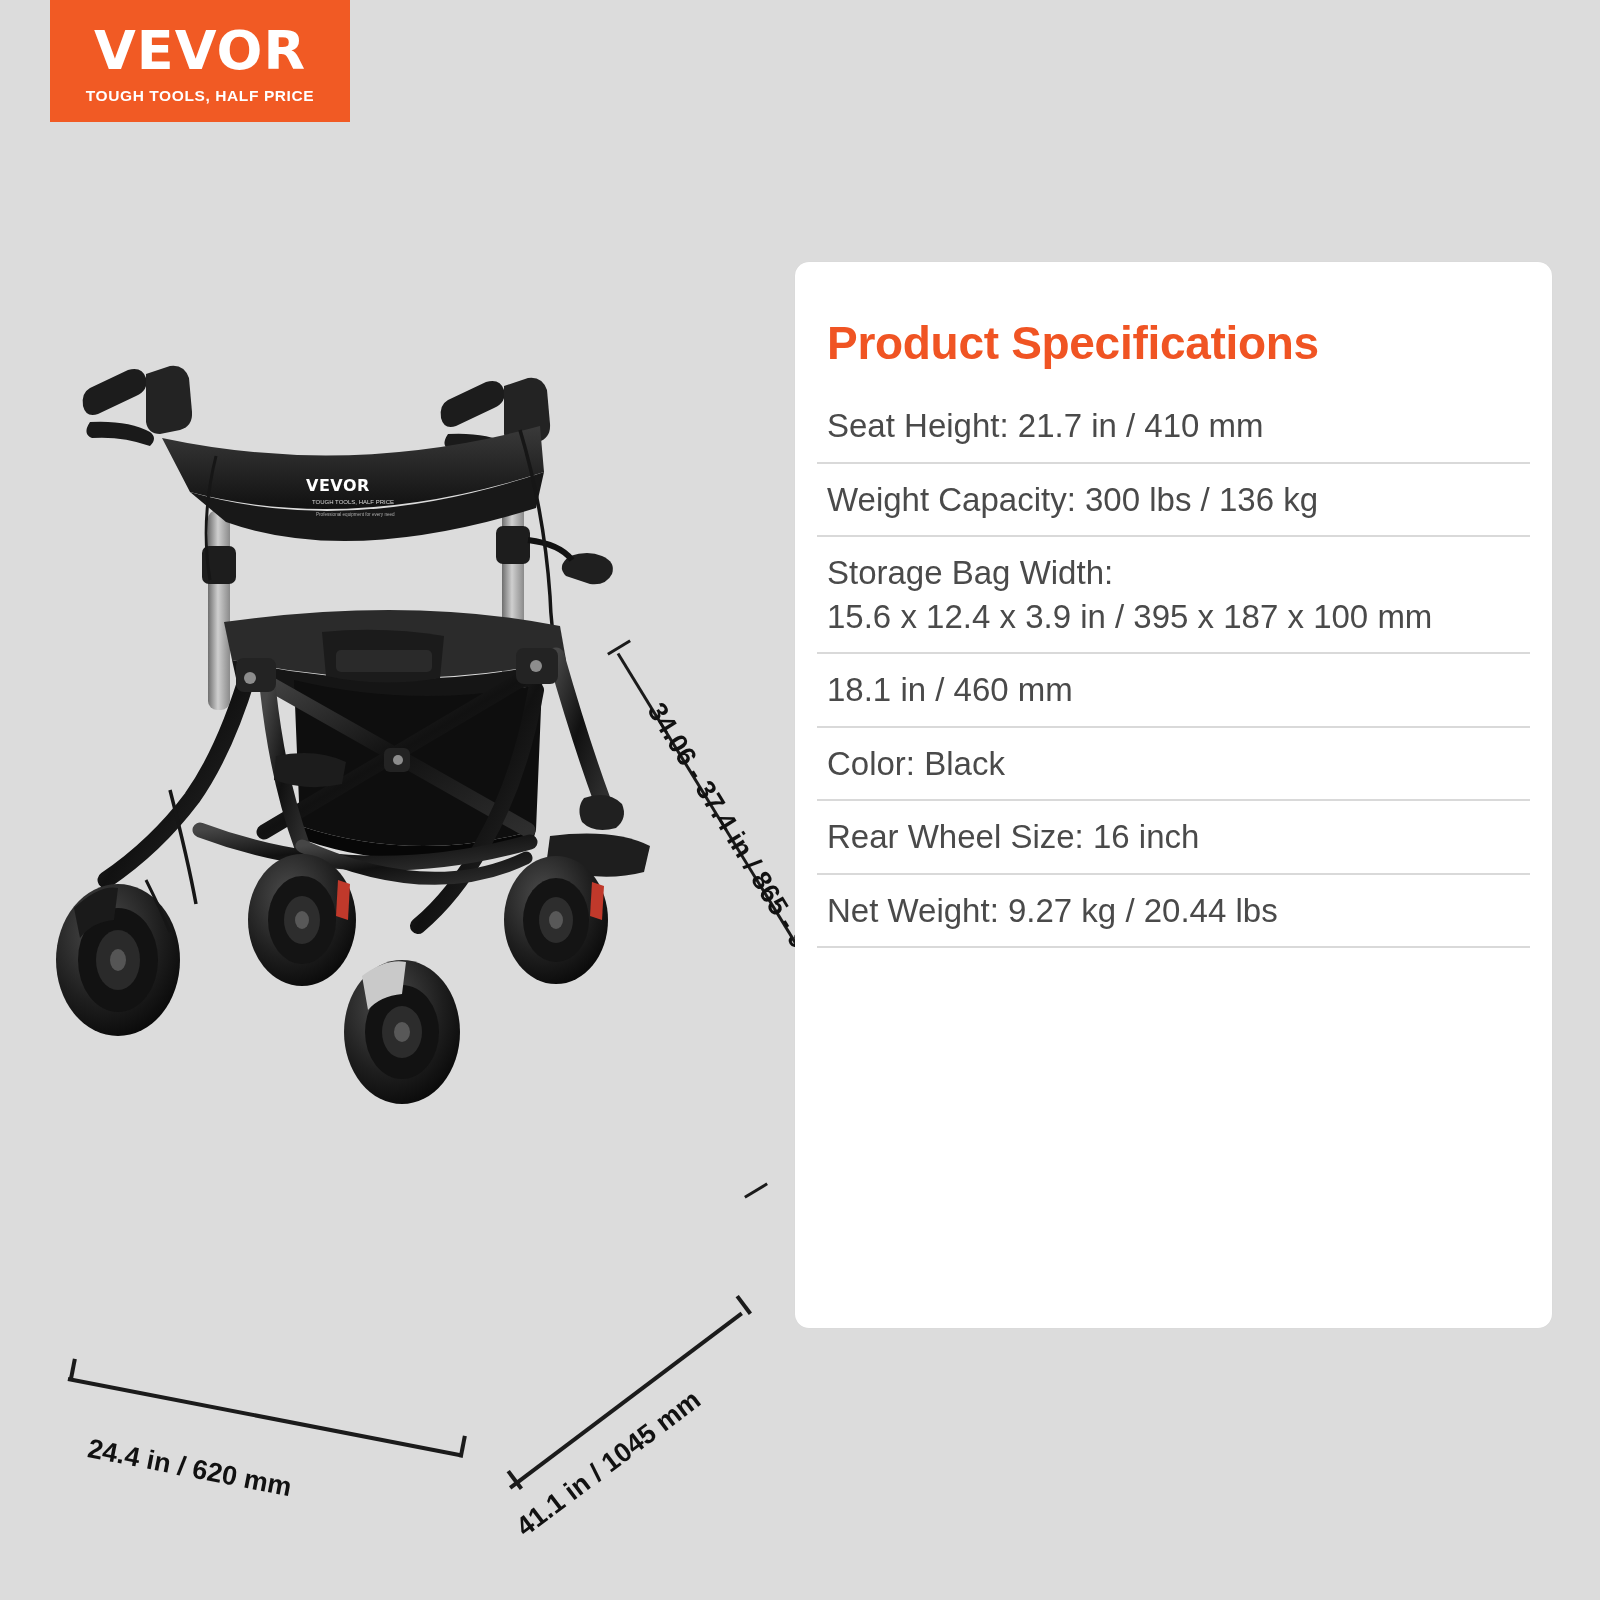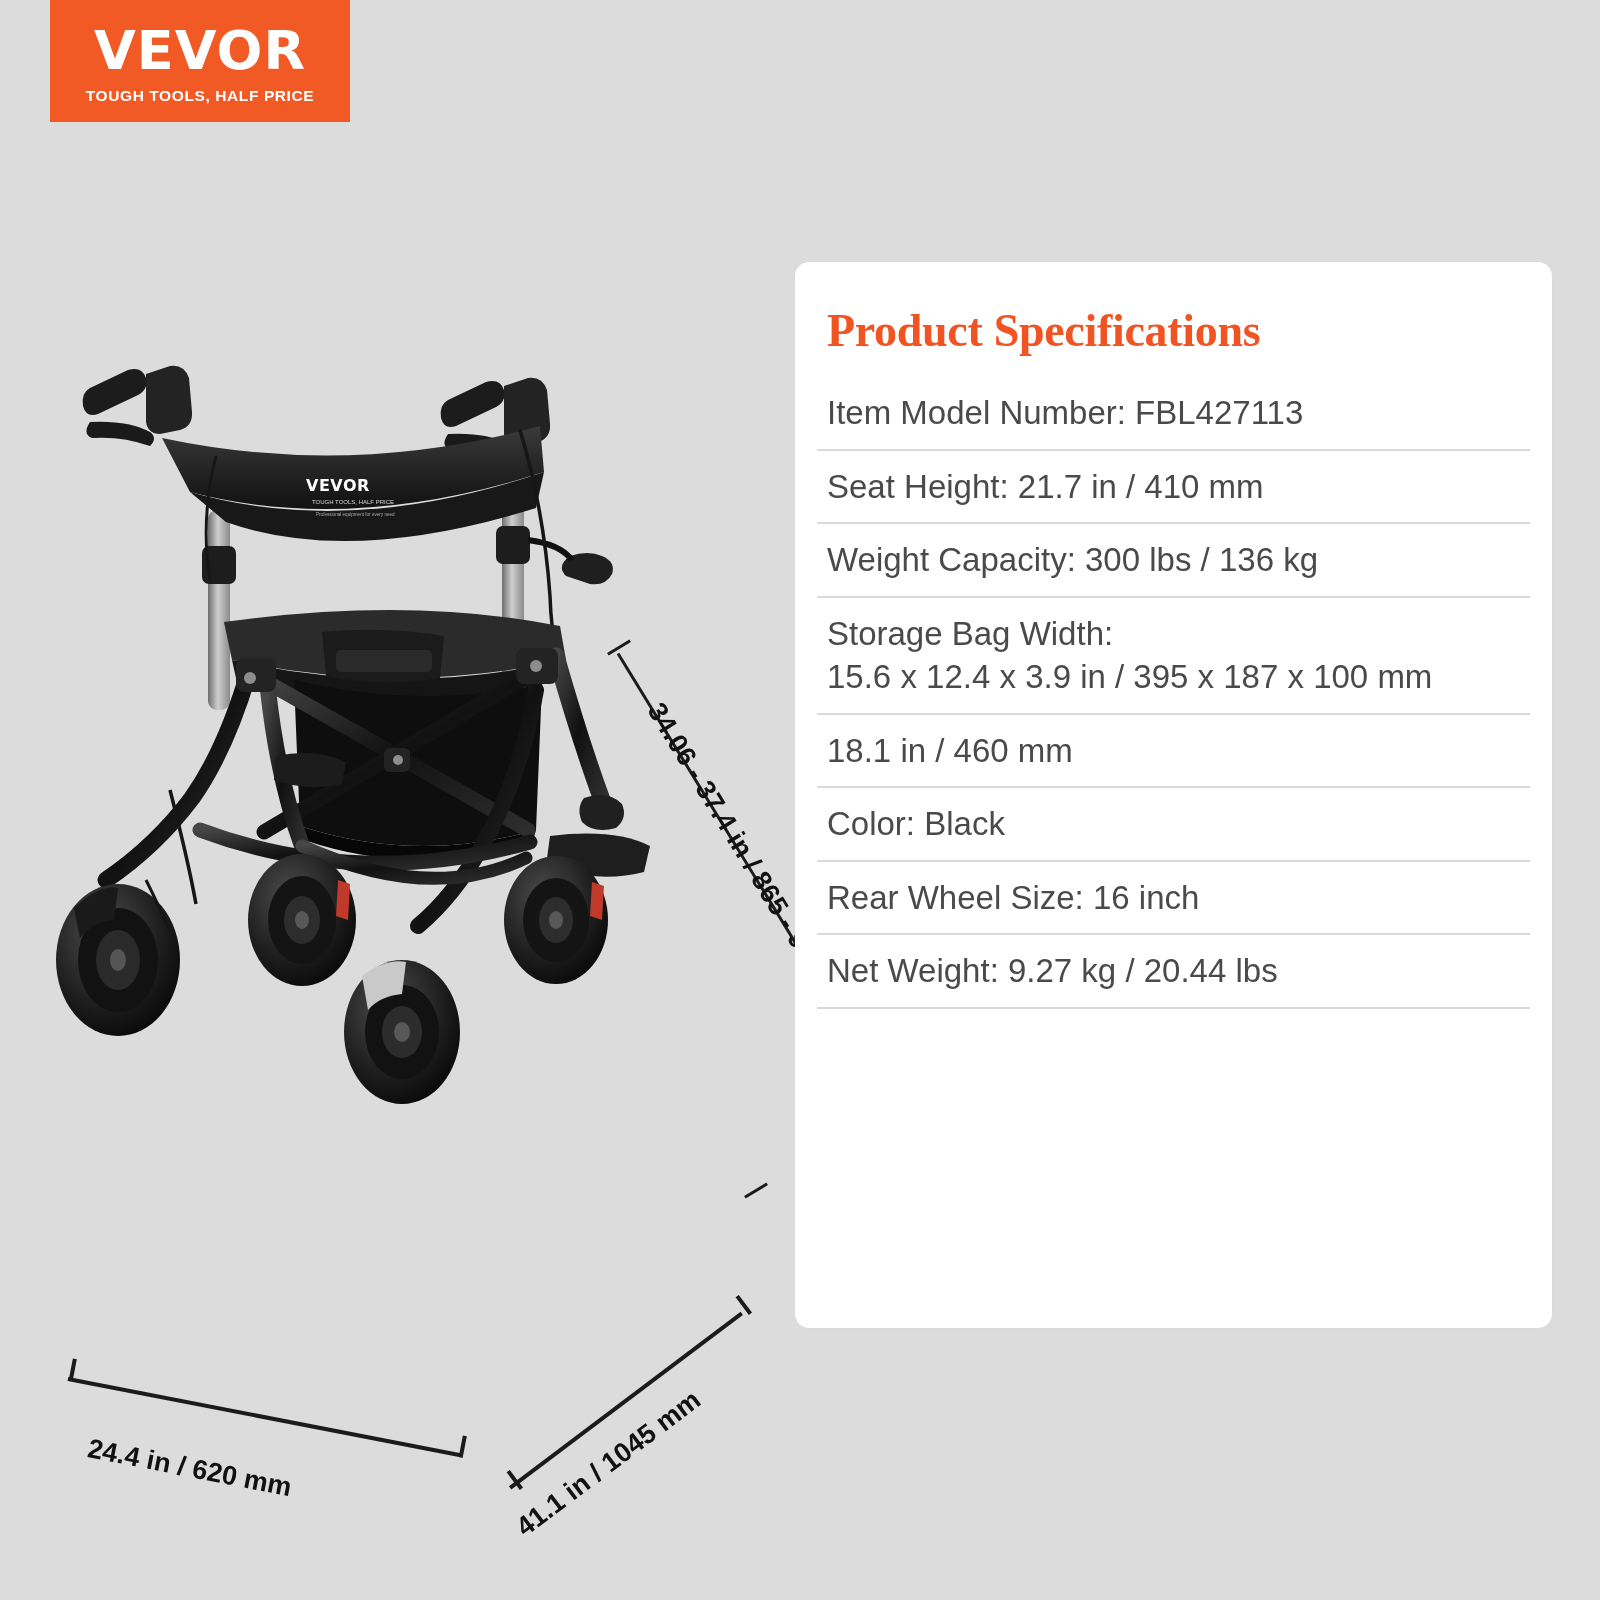--- a/index.html
+++ b/index.html
@@ -158,24 +158,24 @@
     background: #ffffff;
     border-radius: 14px;
     box-sizing: border-box;
     padding: 42px 22px 0 22px;
     box-shadow: 0 0 1px rgba(0,0,0,0.08);
   }
   #spec-title {
     color: #f05423;
     font-size: 46px;
     font-weight: bold;
-    margin: 0 0 30px 0;
+    margin: 12px 0 30px 0;
     padding-left: 10px;
     letter-spacing: -0.3px;
-    font-family: Liberation Serif, serif;
+    font-family: Liberation Sans, sans-serif;
   }
   #spec-list {
     list-style: none;
     margin: 0;
     padding: 0;
   }
   .spec-row {
     border-bottom: 2px solid #d9d9d9;
     padding: 14px 0 14px 10px;
     color: #4a4a4a;
@@ -347,23 +347,20 @@
   <div class="dim-line" id="dim-depth-line"></div>
   <div class="dim-cap" id="dim-depth-cap-left"></div>
   <div class="dim-cap" id="dim-depth-cap-right"></div>
   <div class="dim-label" id="dim-depth-label">41.1 in / 1045 mm</div>
 </div>
 
 <div id="spec-panel">
   <h1 id="spec-title">Product Specifications</h1>
   <ul id="spec-list">
     <li class="spec-row">
-      <span>Item Model Number: FBL427113</span>
-    </li>
-    <li class="spec-row">
       <span>Seat Height: 21.7 in / 410 mm</span>
     </li>
     <li class="spec-row">
       <span>Weight Capacity: 300 lbs / 136 kg</span>
     </li>
     <li class="spec-row">
       <span>Storage Bag Width:</span>
       <span class="spec-line2">15.6 x 12.4 x 3.9 in / 395 x 187 x 100 mm</span>
     </li>
     <li class="spec-row">

